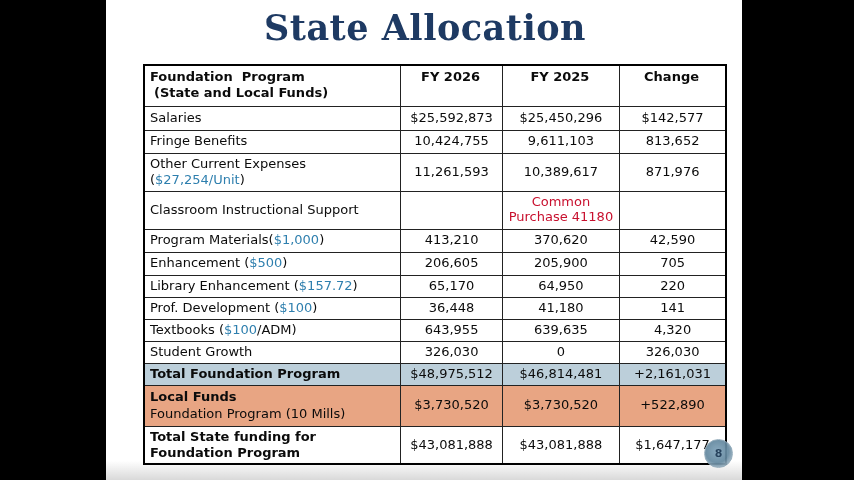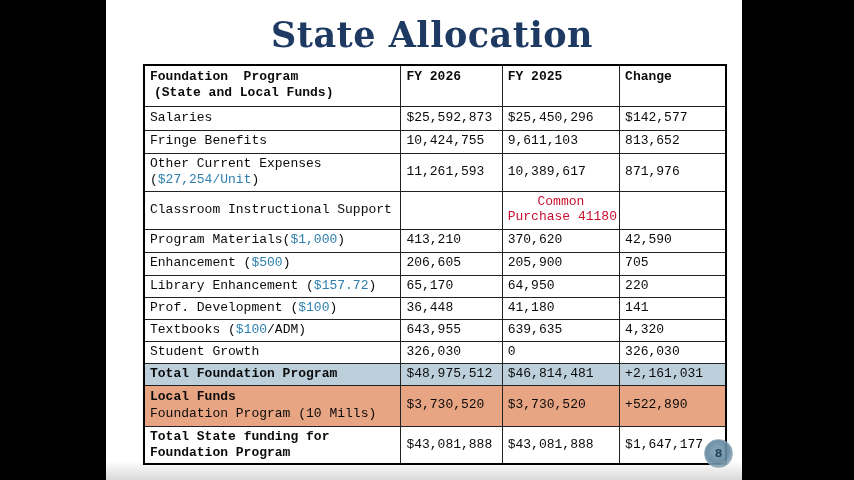--- a/index.html
+++ b/index.html
@@ -18,44 +18,43 @@
     position:relative;overflow:hidden;
     font-family:"DejaVu Sans", sans-serif;
   }
   .slide{
     position:absolute;left:106px;top:0;
     width:636px;height:480px;
     background:linear-gradient(to bottom, var(--slide-bg) 0%, var(--slide-bg) 96%, #d9d9d9 100%);
   }
   .slide-title{
     position:absolute;left:0;top:6px;width:100%;
-    margin:8px;text-align:center;
+    margin:1px;text-align:center;
     font-family:"DejaVu Serif", serif;
     font-size:35px;font-weight:bold;
     letter-spacing:0.5px;
     color:var(--title);
   }
   table.alloc{
     position:absolute;left:37px;top:64px;
     width:584px;
     border-collapse:collapse;table-layout:fixed;
     border:2px solid #000;
     font-size:13px;color:#0b0b0b;
     line-height:1.25;
-    font-family:Liberation Mono, monospace;
   }
   table.alloc td{
     border:1px solid #222;
     padding:1px 5px;
     overflow:hidden;
     vertical-align:middle;
     white-space:nowrap;
   }
   td.lbl{text-align:left;padding-left:6px;}
-  td.num{text-align:left;padding-right:5px;}
+  td.num{text-align:center;padding-right:5px;}
   td.indent{padding-left:20px;}
   .b{font-weight:bold;text-align:center;}
   .blue{color:var(--accent-blue-text);}
   .red-note{
     color:var(--alert-red-text);
     text-align:center;vertical-align:middle;
     line-height:1.15;white-space:normal;margin-left:40px;
   }
   tr.hdr td{font-weight:bold;vertical-align:top;padding-top:3px;}
   tr.hdr td.num{padding-right:7px;}

